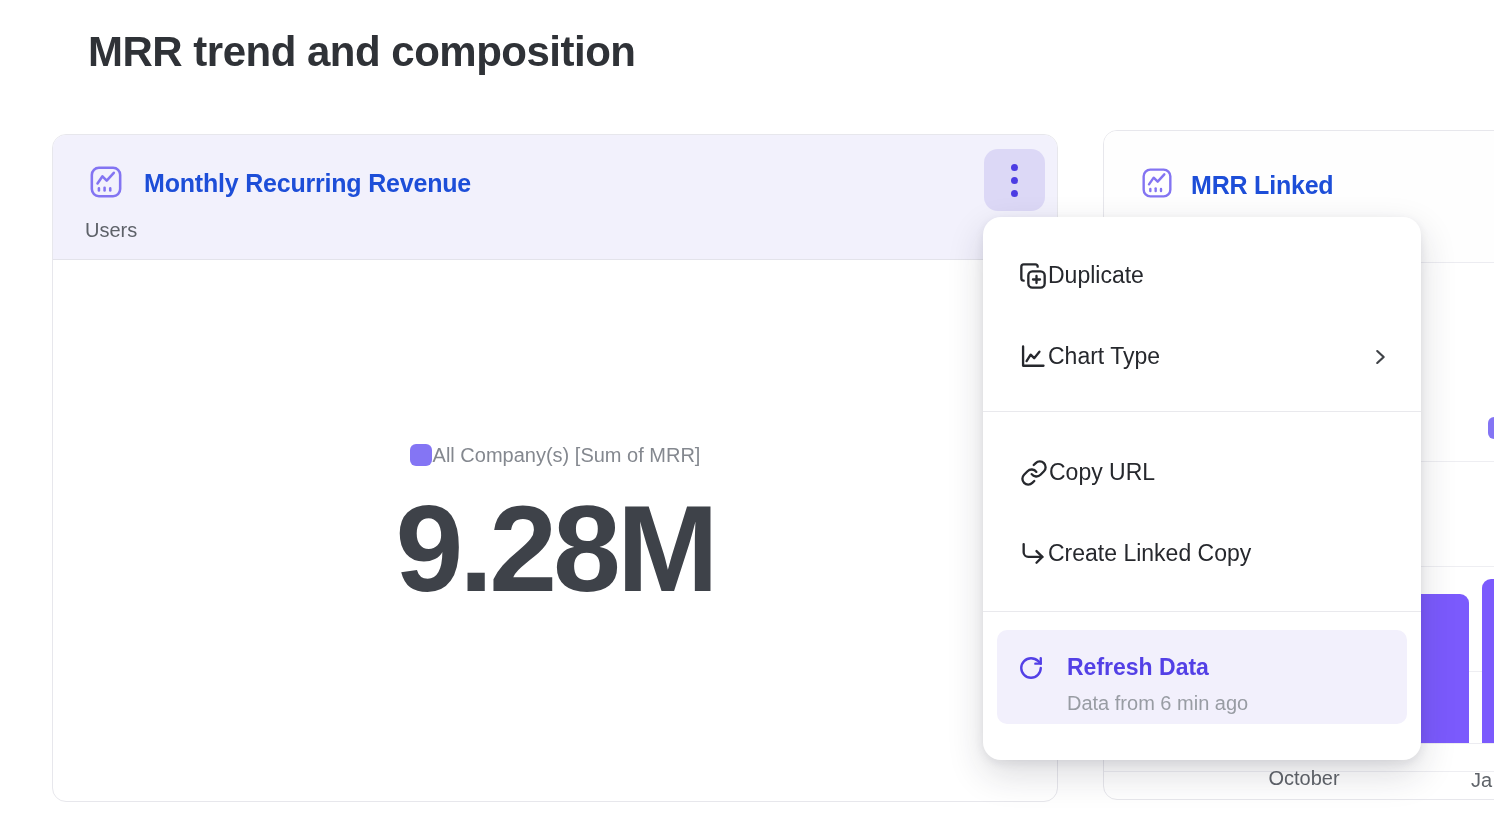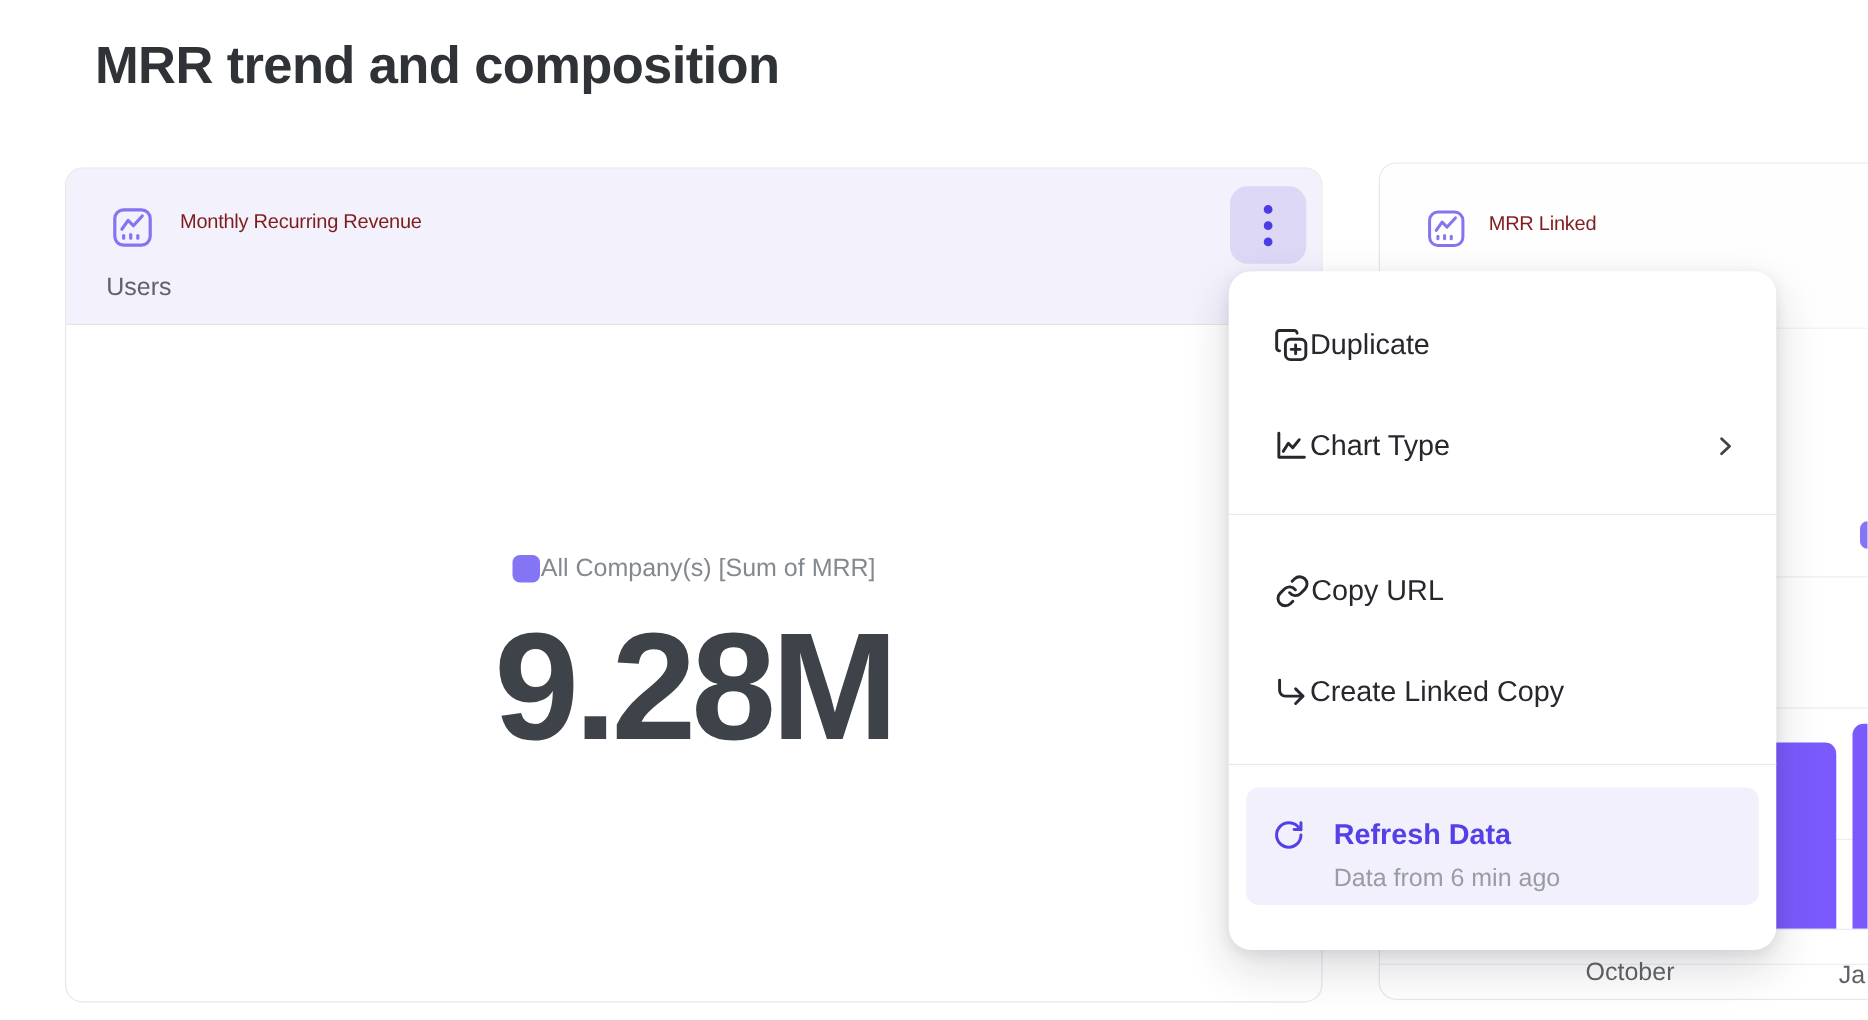--- a/index.html
+++ b/index.html
@@ -1,36 +1,36 @@
 <!DOCTYPE html>
 <html><head>
 <meta charset="utf-8">
 <style>
   * { margin:0; padding:0; box-sizing:border-box; }
   html,body { width:1494px; height:816px; background:#ffffff; overflow:hidden;
               font-family:"Liberation Sans", sans-serif; }
   body { position:relative; }
 
-  .page-title { position:absolute; left:76px; top:28px; font-size:42px; font-weight:700;
+  .page-title { position:absolute; left:88px; top:28px; font-size:42px; font-weight:700;
                 color:#2f3237; letter-spacing:-0.5px; }
 
   
   .card { position:absolute; background:#fff; border:1px solid #e7e7ec; border-radius:14px; }
   .card-mrr { left:52px; top:134px; width:1006px; height:668px; }
   .card-trend { left:1103px; top:130px; width:600px; height:670px; }
 
   .card-header { position:relative; border-bottom:1px solid #e3e3ea; border-radius:13px 13px 0 0; }
   .card-mrr .card-header { height:125px; background:#f2f1fc; }
   .card-trend .card-header { height:132px; background:#fefefe; border-bottom-color:#ececf1; }
 
   .chart-badge { position:absolute; width:34px; height:34px; }
   .card-mrr .chart-badge { left:36px; top:30px; }
   .card-trend .chart-badge { left:37px; top:36px; width:32px; height:32px; }
 
-  .card-title { position:absolute; font-size:16px; font-weight:400; color:#7f1d1d; letter-spacing:-0.2px; }
+  .card-title { position:absolute; font-size:25px; font-weight:700; color:#1d4ed8; letter-spacing:-0.2px; }
   .card-mrr .card-title { left:91px; top:34px; }
   .card-trend .card-title { left:87px; top:40px; }
   .card-subtitle { position:absolute; left:32px; top:84px; font-size:20px; color:#5e6269; }
 
   .kebab-btn { position:absolute; left:931px; top:14px; width:61px; height:62px; border:none;
                background:#dcd8f6; border-radius:14px; cursor:pointer;
                display:flex; flex-direction:column; align-items:center; justify-content:center; gap:6px; }
   .kebab-btn .dot { width:7px; height:7px; border-radius:50%; background:#4c3ce3; }
 
   

